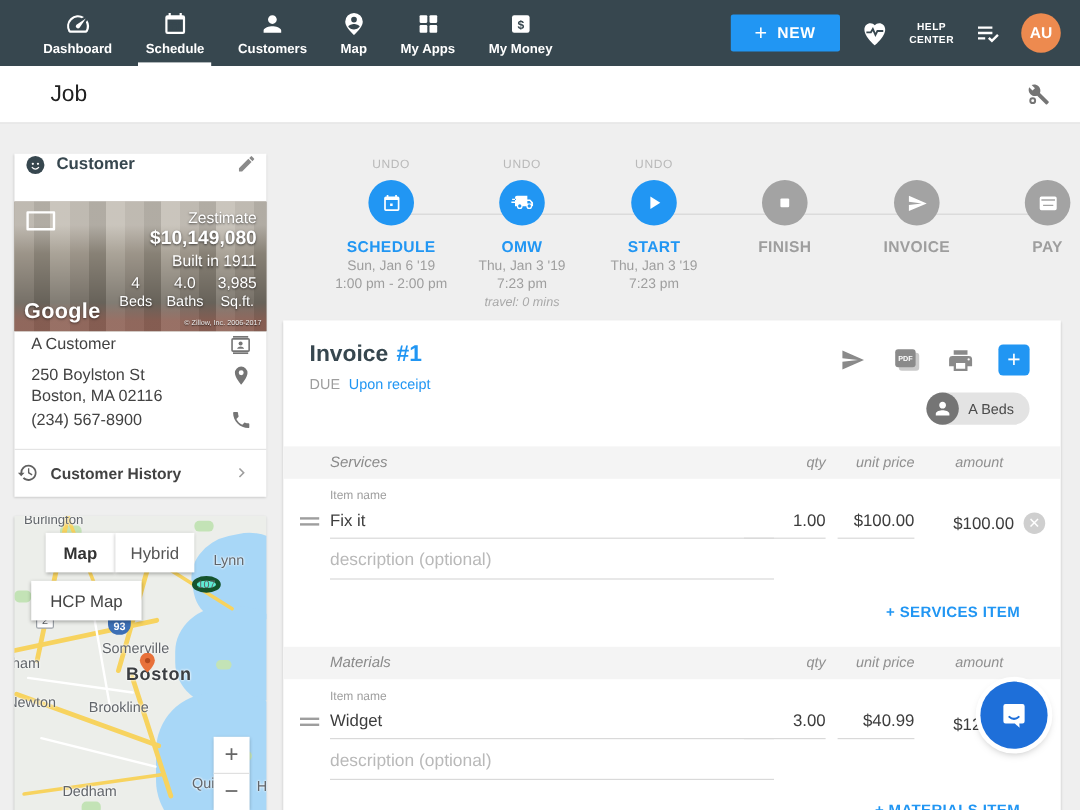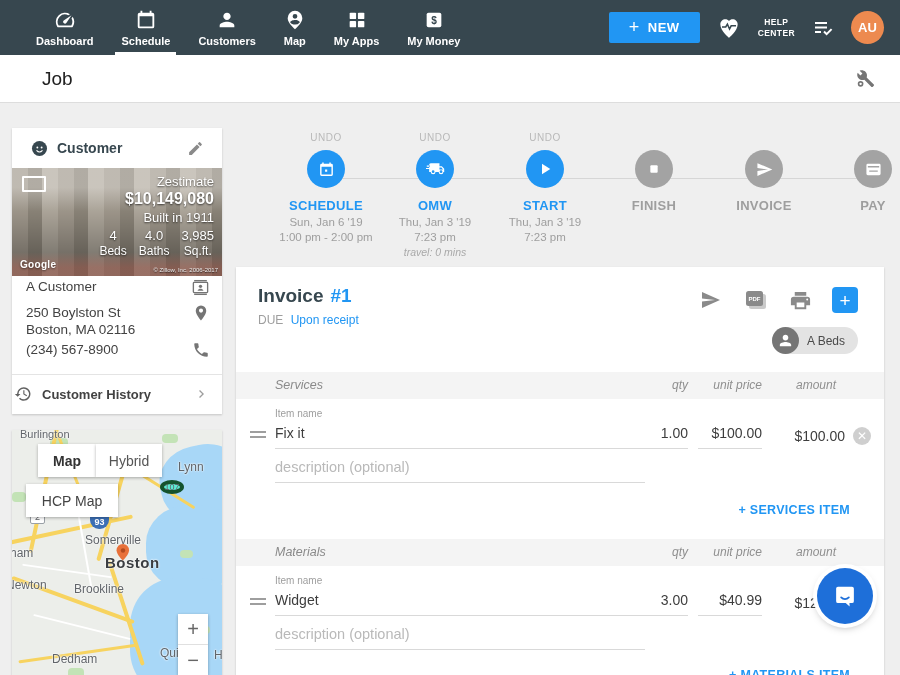--- a/index.html
+++ b/index.html
@@ -33,39 +33,39 @@
   .page-header { position:absolute; top:55px; left:0; width:900px; height:48px; background:#fff;
     border-bottom:1px solid #ddd; display:flex; align-items:center; justify-content:space-between;
     padding:0 24px 0 42px; z-index:10; }
   .page-title { font-size:19px; color:#212121; }
 
   
   .card { position:absolute; background:#fff; box-shadow:0 1px 2px rgba(0,0,0,.18); }
 
   
   .customer-card { left:12px; top:128px; width:210px; height:286px; }
-  .cust-header { height:40px; display:flex; align-items:center; padding:0 18px; gap:8px; }
+  .cust-header { height:40px; display:flex; align-items:flex-start; padding:0 8px; gap:8px; }
   .cust-title { font-size:14px; font-weight:bold; color:#37474f; flex:1; }
   .photo { position:relative; height:108px; overflow:hidden;
     background:
       linear-gradient(180deg, rgba(255,255,255,.30) 0 18%, rgba(0,0,0,.05) 40%, rgba(0,0,0,.28) 78%, rgba(120,40,30,.45) 92%),
       repeating-linear-gradient(90deg, #a49c90 0 16px, #8f887c 16px 30px, #b3aca0 30px 46px),
       #938b7f; }
   .photo-frame { position:absolute; left:10px; top:8px; width:24px; height:16px;
     border:2px solid #fff; border-radius:1px; }
   .z-block { position:absolute; top:6px; right:8px; text-align:right; color:#fff;
     text-shadow:0 1px 2px rgba(0,0,0,.65); }
   .z-label { font-size:13px; }
   .z-value { font-size:16px; font-weight:bold; margin-top:1px; }
   .z-built { font-size:13px; margin-top:2px; }
   .z-stats { display:flex; gap:12px; justify-content:flex-end; margin-top:3px; }
   .z-stat { text-align:center; }
   .z-stat .v { font-size:13px; }
   .z-stat .l { font-size:12px; margin-top:1px; }
-  .google-mark { position:absolute; left:8px; bottom:6px; color:#fff; font-size:10px;
+  .google-mark { position:absolute; left:8px; bottom:6px; color:#fff; font-size:18px;
     font-weight:bold; letter-spacing:.3px; text-shadow:0 1px 2px rgba(0,0,0,.5); }
   .photo-copy { position:absolute; right:4px; bottom:3px; color:#eee; font-size:6px;
     text-shadow:0 1px 1px rgba(0,0,0,.7); }
   .contact-row { position:absolute; left:14px; right:12px; display:flex; justify-content:space-between; }
   .contact-row .txt { font-size:13.5px; color:#424242; line-height:17px; }
   .row-name { top:150px; } .row-addr { top:176px; } .row-phone { top:213px;gap:24px; }
   .cust-divider { position:absolute; left:0; right:0; top:246px; height:1px; background:#e4e4e4; }
   .history-row { position:absolute; left:2px; right:12px; top:246px; height:40px;
     display:flex; align-items:center; gap:10px; cursor:pointer; }
   .history-label { flex:1; font-size:13px; font-weight:bold; color:#424242; }

